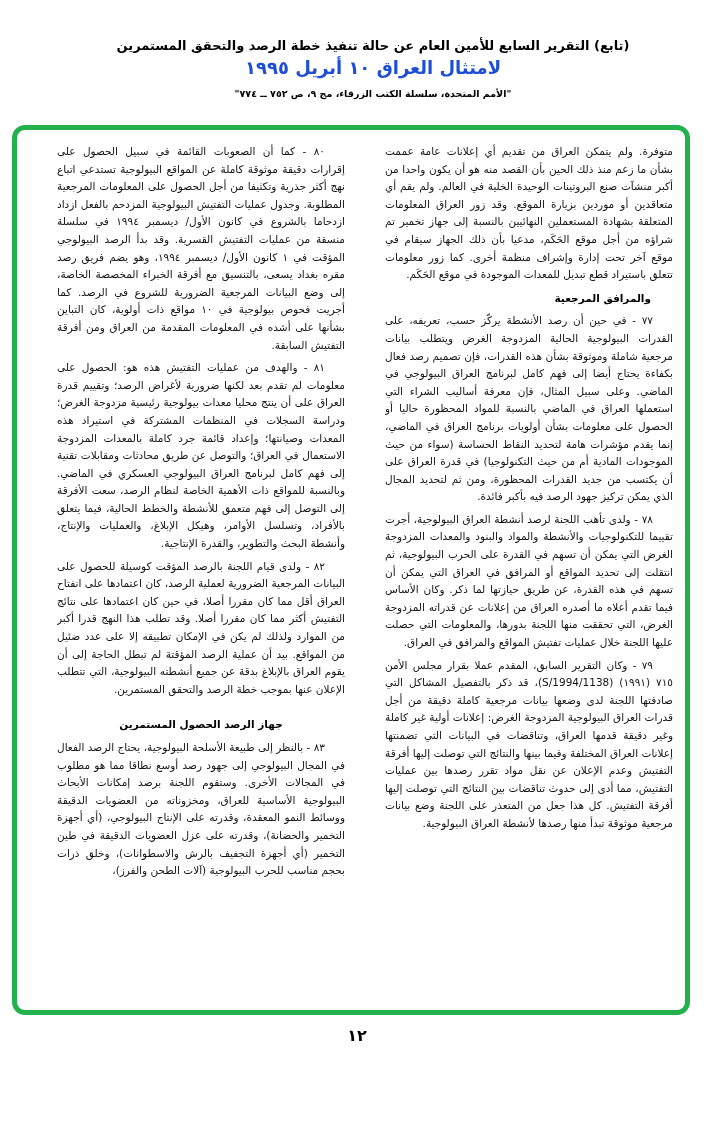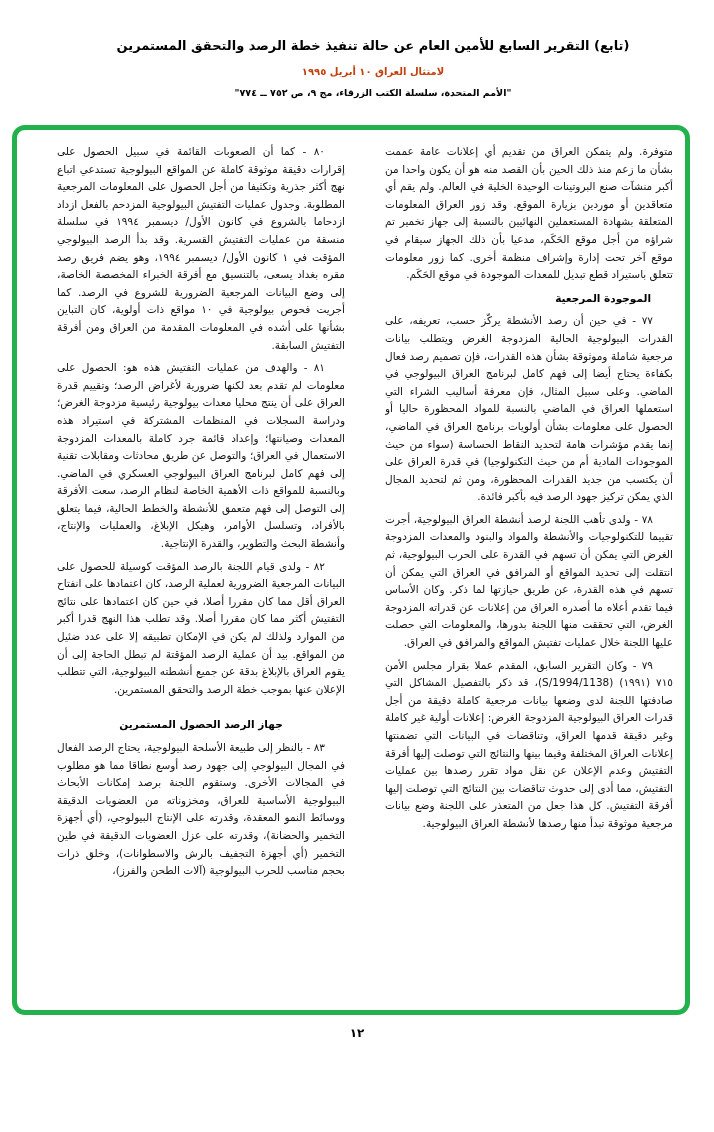--- a/index.html
+++ b/index.html
@@ -21,24 +21,24 @@
   .header {
     padding-top: 38px;
     text-align: center;
   }
   .title-line1 {
     font-size: 13px;
     font-weight: bold;
     color: #000000;
   }
   .title-line2 {
-    font-size: 10px;
+    font-size: 18px;
     font-weight: bold;
-    margin-top: 13px;
-    color: #c2410c;
+    margin-top: 4px;
+    color: #1d4ed8;
   }
   .source-line {
     font-size: 9.5px;
     font-weight: bold;
     margin-top: 10px;
     color: #000000;
   }
   .green-box {
     position: absolute;
     left: 12px; top: 125px;
@@ -83,42 +83,42 @@
   }
   .sec-heading.centered {
     text-align: center;
     margin-top: 18px;
   }
   .page-number {
     position: absolute;
     top: 1026px;
     left: 0; right: 0;
     text-align: center;
-    font-size: 12px;
+    font-size: 16px;
     font-weight: bold;
     color: #000000;
   }
 </style>
 </head>
 <body>
 
 <div class="page">
 
   <div class="header">
     <div class="title-line1">(تابع) التقرير السابع للأمين العام عن حالة تنفيذ خطة الرصد والتحقق المستمرين</div>
     <div class="title-line2">لامتثال العراق ١٠ أبريل ١٩٩٥</div>
     <div class="source-line">"الأمم المتحدة، سلسلة الكتب الزرقاء، مج ٩، ص ٧٥٢ ــ ٧٧٤"</div>
   </div>
 
   <div class="green-box">
     <div class="columns">
 
       <div class="col">
         <p class="no-indent">متوفرة. ولم يتمكن العراق من تقديم أي إعلانات عامة عممت بشأن ما زعم منذ ذلك الحين بأن القصد منه هو أن يكون واحدا من أكبر منشآت صنع البروتينات الوحيدة الخلية في العالم. ولم يقم أي متعاقدين أو موردين بزيارة الموقع. وقد زور العراق المعلومات المتعلقة بشهادة المستعملين النهائيين بالنسبة إلى جهاز تخمير تم شراؤه من أجل موقع الحَكَم، مدعيا بأن ذلك الجهاز سيقام في موقع آخر تحت إدارة وإشراف منظمة أخرى. كما زور معلومات تتعلق باستيراد قطع تبديل للمعدات الموجودة في موقع الحَكَم.</p>
-        <div class="sec-heading right-indent">الموجودة المرجعية</div>
+        <div class="sec-heading right-indent">والمرافق المرجعية</div>
         <p>٧٧ - في حين أن رصد الأنشطة يركّز حسب، تعريفه، على القدرات البيولوجية الحالية المزدوجة الغرض ويتطلب بيانات مرجعية شاملة وموثوقة بشأن هذه القدرات، فإن تصميم رصد فعال بكفاءة يحتاج أيضا إلى فهم كامل لبرنامج العراق البيولوجي في الماضي. وعلى سبيل المثال، فإن معرفة أساليب الشراء التي استعملها العراق في الماضي بالنسبة للمواد المحظورة حاليا أو الحصول على معلومات بشأن أولويات برنامج العراق في الماضي، إنما يقدم مؤشرات هامة لتحديد النقاط الحساسة (سواء من حيث الموجودات المادية أم من حيث التكنولوجيا) في قدرة العراق على أن يكتسب من جديد القدرات المحظورة، ومن ثم لتحديد المجال الذي يمكن تركيز جهود الرصد فيه بأكبر فائدة.</p>
         <p>٧٨ - ولدى تأهب اللجنة لرصد أنشطة العراق البيولوجية، أجرت تقييما للتكنولوجيات والأنشطة والمواد والبنود والمعدات المزدوجة الغرض التي يمكن أن تسهم في القدرة على الحرب البيولوجية، ثم انتقلت إلى تحديد المواقع أو المرافق في العراق التي يمكن أن تسهم في هذه القدرة، عن طريق حيازتها لما ذكر. وكان الأساس فيما تقدم أعلاه ما أصدره العراق من إعلانات عن قدراته المزدوجة الغرض، التي تحققت منها اللجنة بدورها، والمعلومات التي حصلت عليها اللجنة خلال عمليات تفتيش المواقع والمرافق في العراق.</p>
         <p>٧٩ - وكان التقرير السابق، المقدم عملا بقرار مجلس الأمن ٧١٥ (١٩٩١) (S/1994/1138)‏، قد ذكر بالتفصيل المشاكل التي صادفتها اللجنة لدى وضعها بيانات مرجعية كاملة دقيقة من أجل قدرات العراق البيولوجية المزدوجة الغرض: إعلانات أولية غير كاملة وغير دقيقة قدمها العراق، وتناقضات في البيانات التي تضمنتها إعلانات العراق المختلفة وفيما بينها والنتائج التي توصلت إليها أفرقة التفتيش وعدم الإعلان عن نقل مواد تقرر رصدها بين عمليات التفتيش، مما أدى إلى حدوث تناقضات بين النتائج التي توصلت إليها أفرقة التفتيش. كل هذا جعل من المتعذر على اللجنة وضع بيانات مرجعية موثوقة تبدأ منها رصدها لأنشطة العراق البيولوجية.</p>
       </div>
 
       <div class="col">
         <p>٨٠ - كما أن الصعوبات القائمة في سبيل الحصول على إقرارات دقيقة موثوقة كاملة عن المواقع البيولوجية تستدعي اتباع نهج أكثر جذرية وتكثيفا من أجل الحصول على المعلومات المرجعية المطلوبة. وجدول عمليات التفتيش البيولوجية المزدحم بالفعل ازداد ازدحاما بالشروع في كانون الأول/ ديسمبر ١٩٩٤ في سلسلة منسقة من عمليات التفتيش القسرية. وقد بدأ الرصد البيولوجي المؤقت في ١ كانون الأول/ ديسمبر ١٩٩٤، وهو يضم فريق رصد مقره بغداد يسعى، بالتنسيق مع أفرقة الخبراء المخصصة الخاصة، إلى وضع البيانات المرجعية الضرورية للشروع في الرصد. كما أجريت فحوص بيولوجية في ١٠ مواقع ذات أولوية، كان التباين بشأنها على أشده في المعلومات المقدمة من العراق ومن أفرقة التفتيش السابقة.</p>
         <p>٨١ - والهدف من عمليات التفتيش هذه هو: الحصول على معلومات لم تقدم بعد لكنها ضرورية لأغراض الرصد؛ وتقييم قدرة العراق على أن ينتج محليا معدات بيولوجية رئيسية مزدوجة الغرض؛ ودراسة السجلات في المنظمات المشتركة في استيراد هذه المعدات وصيانتها؛ وإعداد قائمة جرد كاملة بالمعدات المزدوجة الاستعمال في العراق؛ والتوصل عن طريق محادثات ومقابلات تقنية إلى فهم كامل لبرنامج العراق البيولوجي العسكري في الماضي. وبالنسبة للمواقع ذات الأهمية الخاصة لنظام الرصد، سعت الأفرقة إلى التوصل إلى فهم متعمق للأنشطة والخطط الحالية، فيما يتعلق بالأفراد، وتسلسل الأوامر، وهيكل الإبلاغ، والعمليات والإنتاج، وأنشطة البحث والتطوير، والقدرة الإنتاجية.</p>
         <p>٨٢ - ولدى قيام اللجنة بالرصد المؤقت كوسيلة للحصول على البيانات المرجعية الضرورية لعملية الرصد، كان اعتمادها على انفتاح العراق أقل مما كان مقررا أصلا، في حين كان اعتمادها على نتائج التفتيش أكثر مما كان مقررا أصلا. وقد تطلب هذا النهج قدرا أكبر من الموارد ولذلك لم يكن في الإمكان تطبيقه إلا على عدد ضئيل من المواقع. بيد أن عملية الرصد المؤقتة لم تبطل الحاجة إلى أن يقوم العراق بالإبلاغ بدقة عن جميع أنشطته البيولوجية، التي تتطلب الإعلان عنها بموجب خطة الرصد والتحقق المستمرين.</p>
         <div class="sec-heading centered">جهاز الرصد الحصول المستمرين</div>

